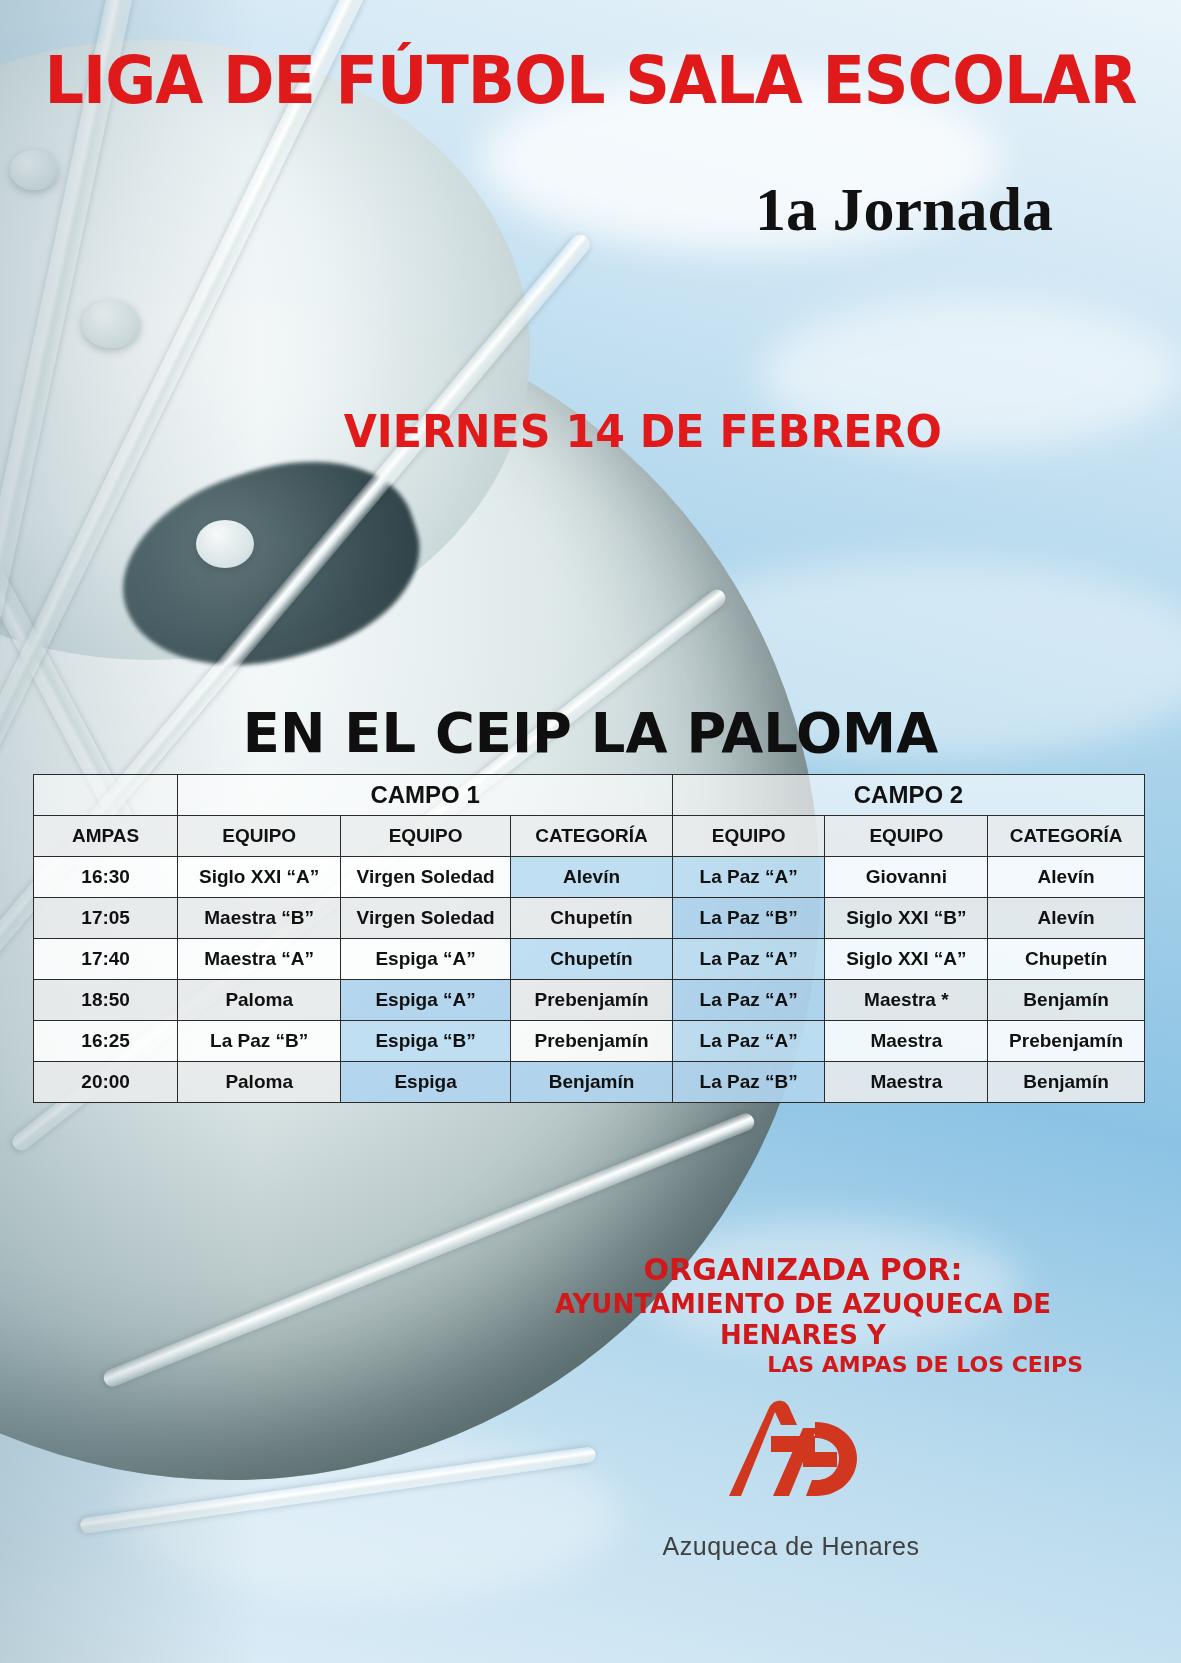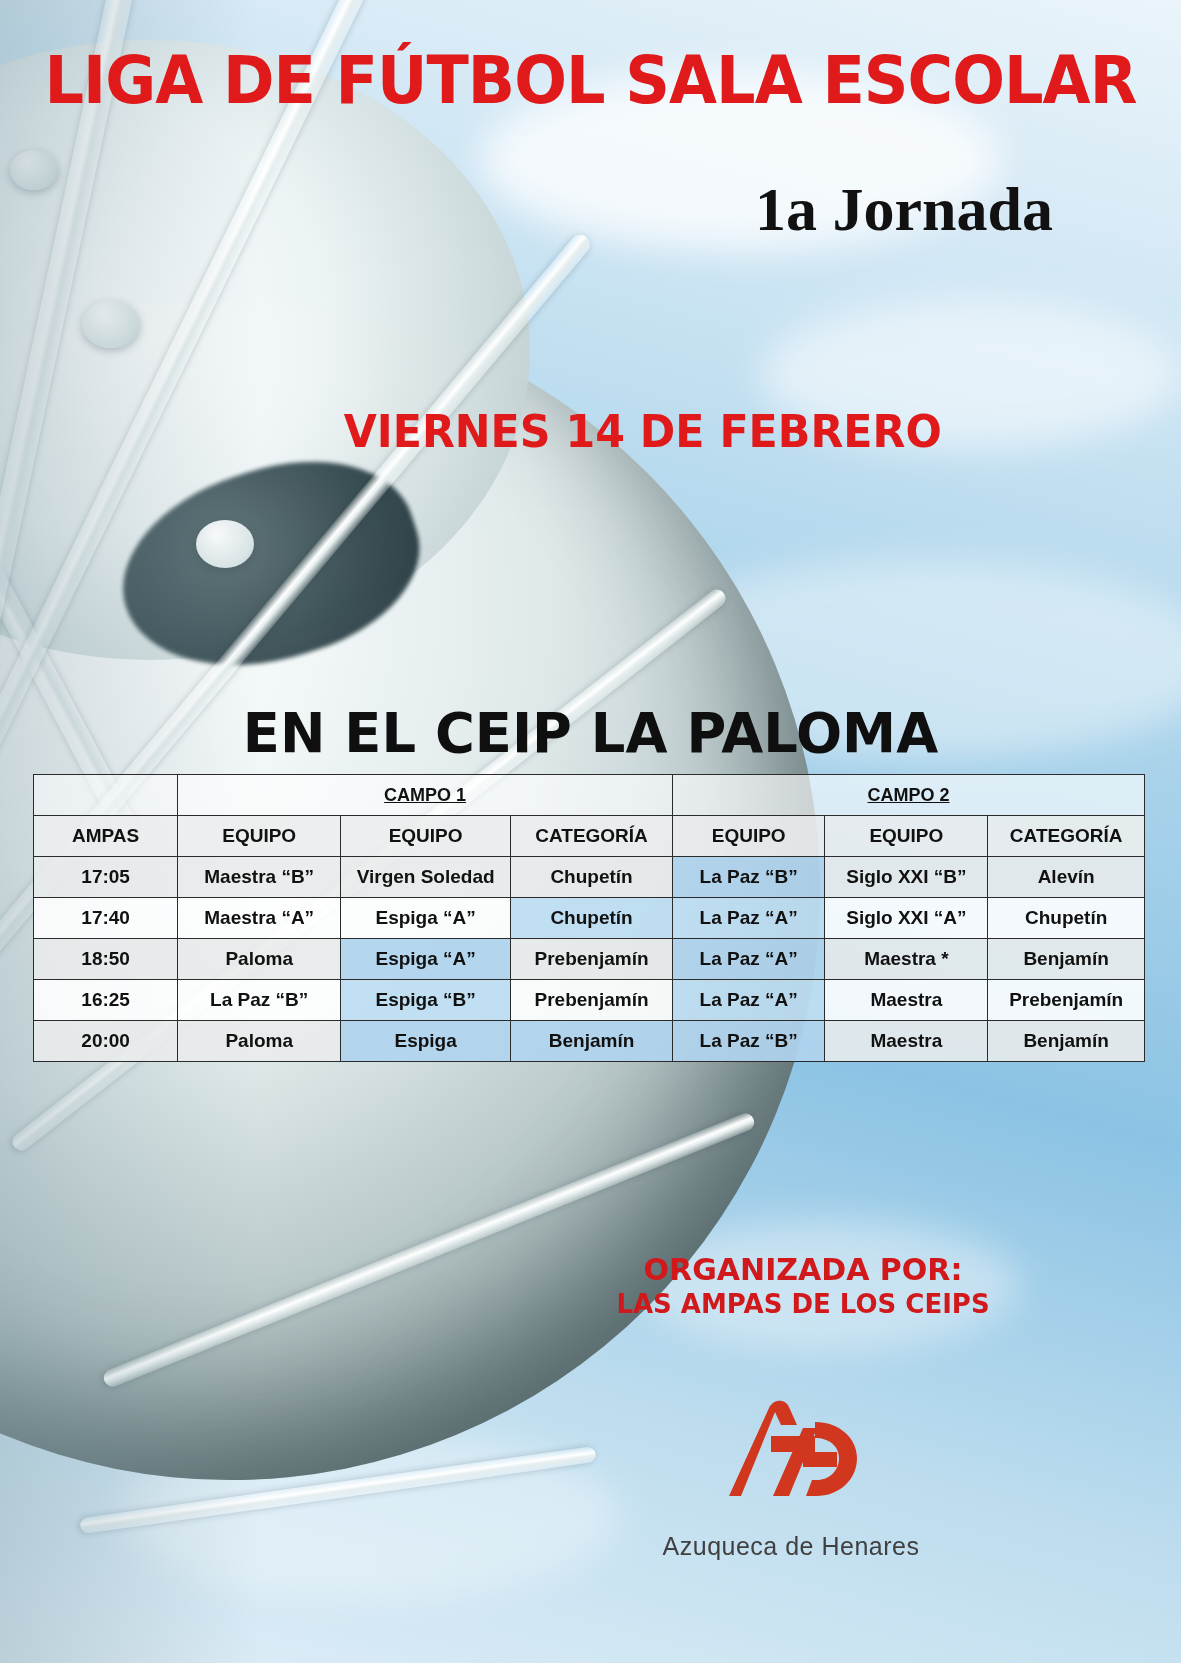--- a/index.html
+++ b/index.html
@@ -183,21 +183,21 @@
     padding: 0 2px;
     white-space: nowrap;
     overflow: hidden;
   }
   .cell-plain   { background: rgba(255,255,255,0.88); }
   .cell-alt     { background: rgba(233,236,236,0.88); }
   .cell-blue    { background: rgba(190,222,243,0.92); }
   .cell-bluealt { background: rgba(176,212,238,0.92); }
   .cell-head    { background: rgba(236,238,238,0.90); }
   .cell-topempty{ background: rgba(255,255,255,0.55); border-left: none; border-top: none; border-bottom: 1px solid #2b2b2b;}
-  .campo-head   { background: rgba(255,255,255,0.62); font-size: 18px; text-decoration: underline; }
+  .campo-head   { background: rgba(255,255,255,0.62); font-size: 24px; }
 
   col.c-hora { width: 140px; }
   col.c-e1   { width: 158px; }
   col.c-e2   { width: 165px; }
   col.c-cat  { width: 157px; }
   col.c-e3   { width: 148px; }
   col.c-e4   { width: 158px; }
   col.c-cat2 { width: 152px; }
 
   
@@ -207,21 +207,21 @@
     top: 1252px;
     width: 560px;
     text-align: center;
     font-family: "DejaVu Sans", sans-serif;
     font-weight: bold;
     color: #d1191c;
     line-height: 1.22;
   }
   .org .l1 { font-size: 30px; }
   .org .l2 { font-size: 26px; }
-  .org .l3 { font-size: 26px; }
+  .org .l3 { font-size: 22px; text-align: right; }
 
   .logo {
     position: absolute;
     right: 300px;
     top: 1392px;
     width: 170px;
     height: 115px;
   }
   .logo-name {
     position: absolute;
@@ -293,20 +293,29 @@
           <th class="cell-head">EQUIPO</th>
           <th class="cell-head">EQUIPO</th>
           <th class="cell-head">CATEGORÍA</th>
           <th class="cell-head">EQUIPO</th>
           <th class="cell-head">EQUIPO</th>
           <th class="cell-head">CATEGORÍA</th>
         </tr>
       </thead>
       <tbody>
         <tr>
+          <td class="cell-plain">16:30</td>
+          <td class="cell-plain">Siglo XXI “A”</td>
+          <td class="cell-plain">Virgen Soledad</td>
+          <td class="cell-blue">Alevín</td>
+          <td class="cell-blue">La Paz “A”</td>
+          <td class="cell-plain">Giovanni</td>
+          <td class="cell-plain">Alevín</td>
+        </tr>
+        <tr>
           <td class="cell-alt">17:05</td>
           <td class="cell-alt">Maestra “B”</td>
           <td class="cell-alt">Virgen Soledad</td>
           <td class="cell-alt">Chupetín</td>
           <td class="cell-bluealt">La Paz “B”</td>
           <td class="cell-alt">Siglo XXI “B”</td>
           <td class="cell-alt">Alevín</td>
         </tr>
         <tr>
           <td class="cell-plain">17:40</td>
@@ -343,20 +352,21 @@
           <td class="cell-bluealt">La Paz “B”</td>
           <td class="cell-alt">Maestra</td>
           <td class="cell-alt">Benjamín</td>
         </tr>
       </tbody>
     </table>
   </div>
 
   <div class="org">
     <div class="l1">ORGANIZADA POR:</div>
+    <div class="l2">AYUNTAMIENTO DE AZUQUECA DE HENARES Y</div>
     <div class="l3">LAS AMPAS DE LOS CEIPS</div>
   </div>
 
   <div class="logo">
     <svg viewBox="0 0 170 115" width="170" height="115" aria-hidden="true">
       <path d="M18,104 L58,16 C62,7 74,6 78,15 L86,33 L70,33 L64,20 L30,104 Z" fill="#d1361f"></path>
       <path d="M62,104 L92,36 L106,36 L78,104 Z" fill="#d1361f"></path>
       <rect x="60" y="44" width="44" height="16" fill="#d1361f"></rect>
       <path d="M104,30 C128,30 146,46 146,66 C146,88 128,104 105,104 L95,104 L101,88 L106,88
                C118,88 128,79 128,66 C128,54 118,46 104,46 Z" fill="#d1361f"></path>

